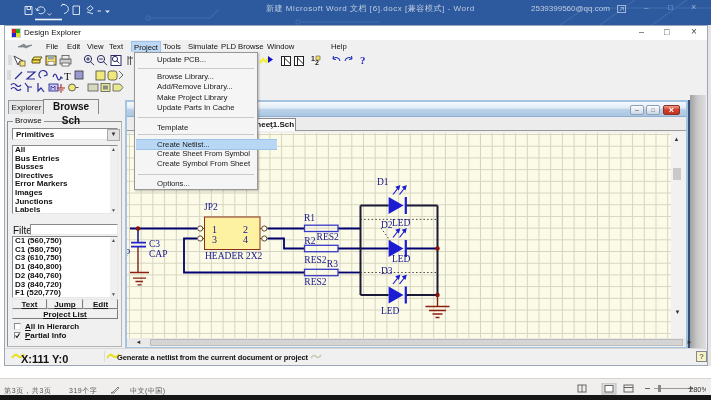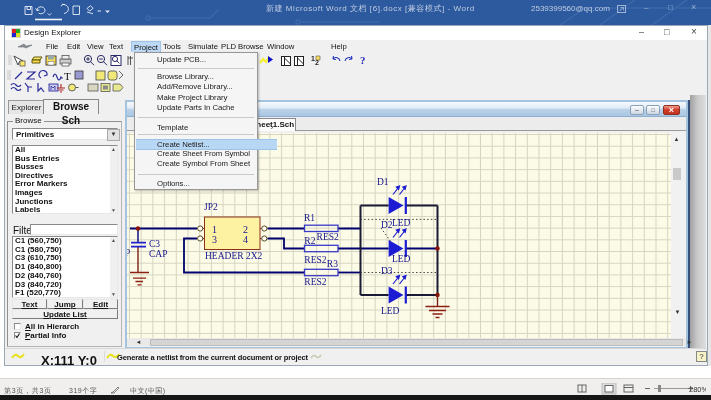--- a/index.html
+++ b/index.html
@@ -193,21 +193,21 @@
 <div class="abs b8" style="left:15px;top:146px;line-height:8.6px;z-index:6;">All<br>Bus Entries<br>Busses<br>Directives<br>Error Markers<br>Images<br>Junctions<br>Labels</div>
 <div class="abs" style="left:110px;top:146px;width:7px;height:67px;background:#f0f0f0;z-index:6;font-size:5px;color:#555;text-align:center;">▲<div class="abs" style="left:0;bottom:0;width:7px;">▼</div></div>
 <div class="abs b8" style="left:13px;top:225px;font-weight:normal;font-size:10px;z-index:5;">Filte</div>
 <div class="abs sunken" style="left:30px;top:224px;width:88px;height:11px;z-index:5;"></div>
 <div class="abs sunken" style="left:12px;top:236px;width:106px;height:62px;z-index:5;"></div>
 <div class="abs b8" style="left:15px;top:237px;line-height:8.7px;z-index:6;">C1 (560,750)<br>C1 (580,750)<br>C3 (610,750)<br>D1 (840,800)<br>D2 (840,760)<br>D3 (840,720)<br>F1 (520,770)</div>
 <div class="abs" style="left:110px;top:237px;width:7px;height:60px;background:#f0f0f0;z-index:6;font-size:5px;color:#555;text-align:center;">▲<div class="abs" style="left:0;bottom:0;width:7px;">▼</div></div>
 <div class="abs btn3d b8" style="left:12px;top:299px;width:35px;height:10px;line-height:10px;z-index:5;">Text</div>
 <div class="abs btn3d b8" style="left:47px;top:299px;width:36px;height:10px;line-height:10px;z-index:5;">Jump</div>
 <div class="abs btn3d b8" style="left:83px;top:299px;width:35px;height:10px;line-height:10px;z-index:5;">Edit</div>
-<div class="abs btn3d b8" style="left:12px;top:309px;width:106px;height:10px;line-height:10px;z-index:5;">Update List</div>
+<div class="abs btn3d b8" style="left:12px;top:309px;width:106px;height:10px;line-height:10px;z-index:5;">Project List</div>
 <div class="abs sunken" style="left:14px;top:323px;width:7px;height:7px;z-index:5;"></div>
 <div class="abs b8" style="left:25px;top:322px;z-index:5;"><u>A</u>ll in Hierarch</div>
 <div class="abs sunken" style="left:14px;top:332px;width:7px;height:7px;z-index:5;">
       <svg width="5" height="5" style="position:absolute;left:0;top:0;">
         <path d="M0.5 2.5 l1.5 2 l2.5 -4" stroke="#111" stroke-width="1.1" fill="none"></path>
       </svg>
     </div>
 <div class="abs b8" style="left:25px;top:331px;z-index:5;"><u>P</u>artial Info</div>
 
 <div class="abs" style="left:690px;top:95px;width:16px;height:255px;background:linear-gradient(90deg,#9f9f9f,#c9c9c9 45%,#dedede);z-index:3;"></div>
@@ -348,21 +348,21 @@
  <div class="dmi" style="top:95.8px;">Create Sheet From Symbol</div>
  <div class="dmi" style="top:106px;">Create Symbol From Sheet</div>
  <div class="dsep" style="top:120.5px;"></div>
  <div class="dmi" style="top:125.9px;">Options...</div>
 </div>
 
 <div class="abs" style="left:5px;top:348px;width:702px;height:16px;background:#f0f0f0;border-top:1px solid #d8d8d8;box-sizing:border-box;z-index:6;">
  <svg class="abs" style="left:6px;top:3px;" width="14" height="8">
         <path d="M1 6 q3 -5 6 -2 t6 -2" stroke="#e8e020" stroke-width="2" fill="none"></path>
       </svg>
- <span class="b8 abs" style="left:16px;top:4px;font-size:13px;margin-left:20px;">X:111 Y:0</span>
+ <span class="b8 abs" style="left:16px;top:4px;font-size:11px;">X:111 Y:0</span>
  <div class="abs" style="left:99px;top:2px;width:1px;height:11px;background:#dcdcdc;"></div>
       <svg class="abs" style="left:101px;top:3px;" width="14" height="8">
         <path d="M1 6 q3 -5 6 -2 t6 -2" stroke="#e8e020" stroke-width="2" fill="none"></path>
       </svg>
  <span class="b8 abs" style="left:112px;top:4px;font-size:7.5px;letter-spacing:-0.12px;">Generate a netlist from the current document or project</span>
  <svg class="abs" style="left:305px;top:4px;" width="12" height="7">
         <path d="M1 5 q2.5 -4 5 -1.5 t5 -1.5" stroke="#c8c8b0" stroke-width="1.5" fill="none"></path>
       </svg>
  <div class="abs" style="left:691px;top:2px;width:11px;height:11px;background:#f5f2c8;border:1px solid #888;box-sizing:border-box;font-size:8px;line-height:10px;text-align:center;color:#333;">?</div>
 </div>

